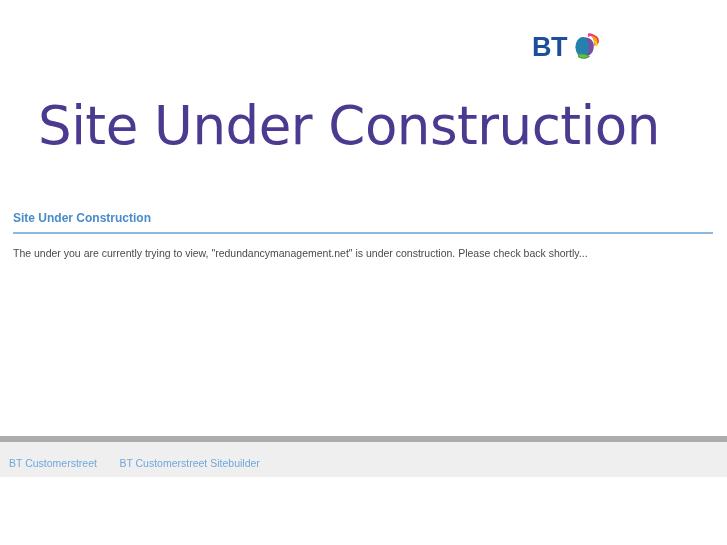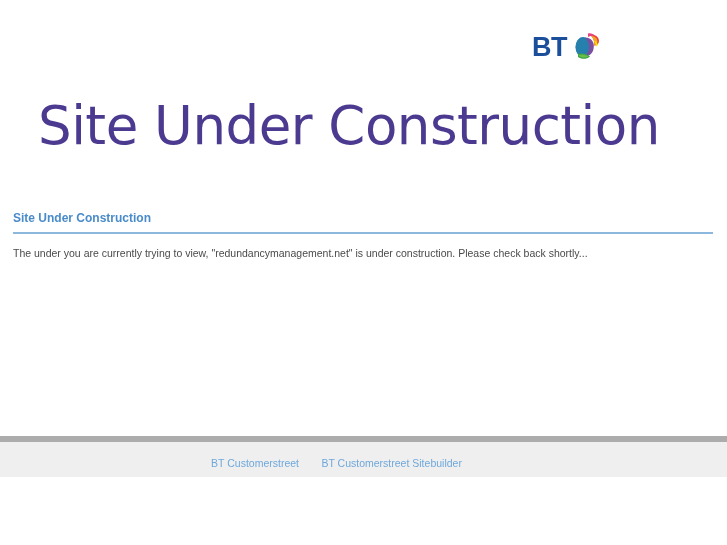--- a/index.html
+++ b/index.html
@@ -143,21 +143,20 @@
     width: 727px;
     height: 35px;
     background: #EFEFEF;
   }
 
   .footer-links {
     position: absolute;
     top: 11px;
     left: 0;
     width: 673px;
-    text-align: center;
     white-space: nowrap;
   }
 
   .footer-link {
     display: inline-block;
     font-family: "Liberation Sans", sans-serif;
     font-size: 10.5px;
     color: #6FA8DC;
     text-decoration: none;
     margin: 0 9px;

